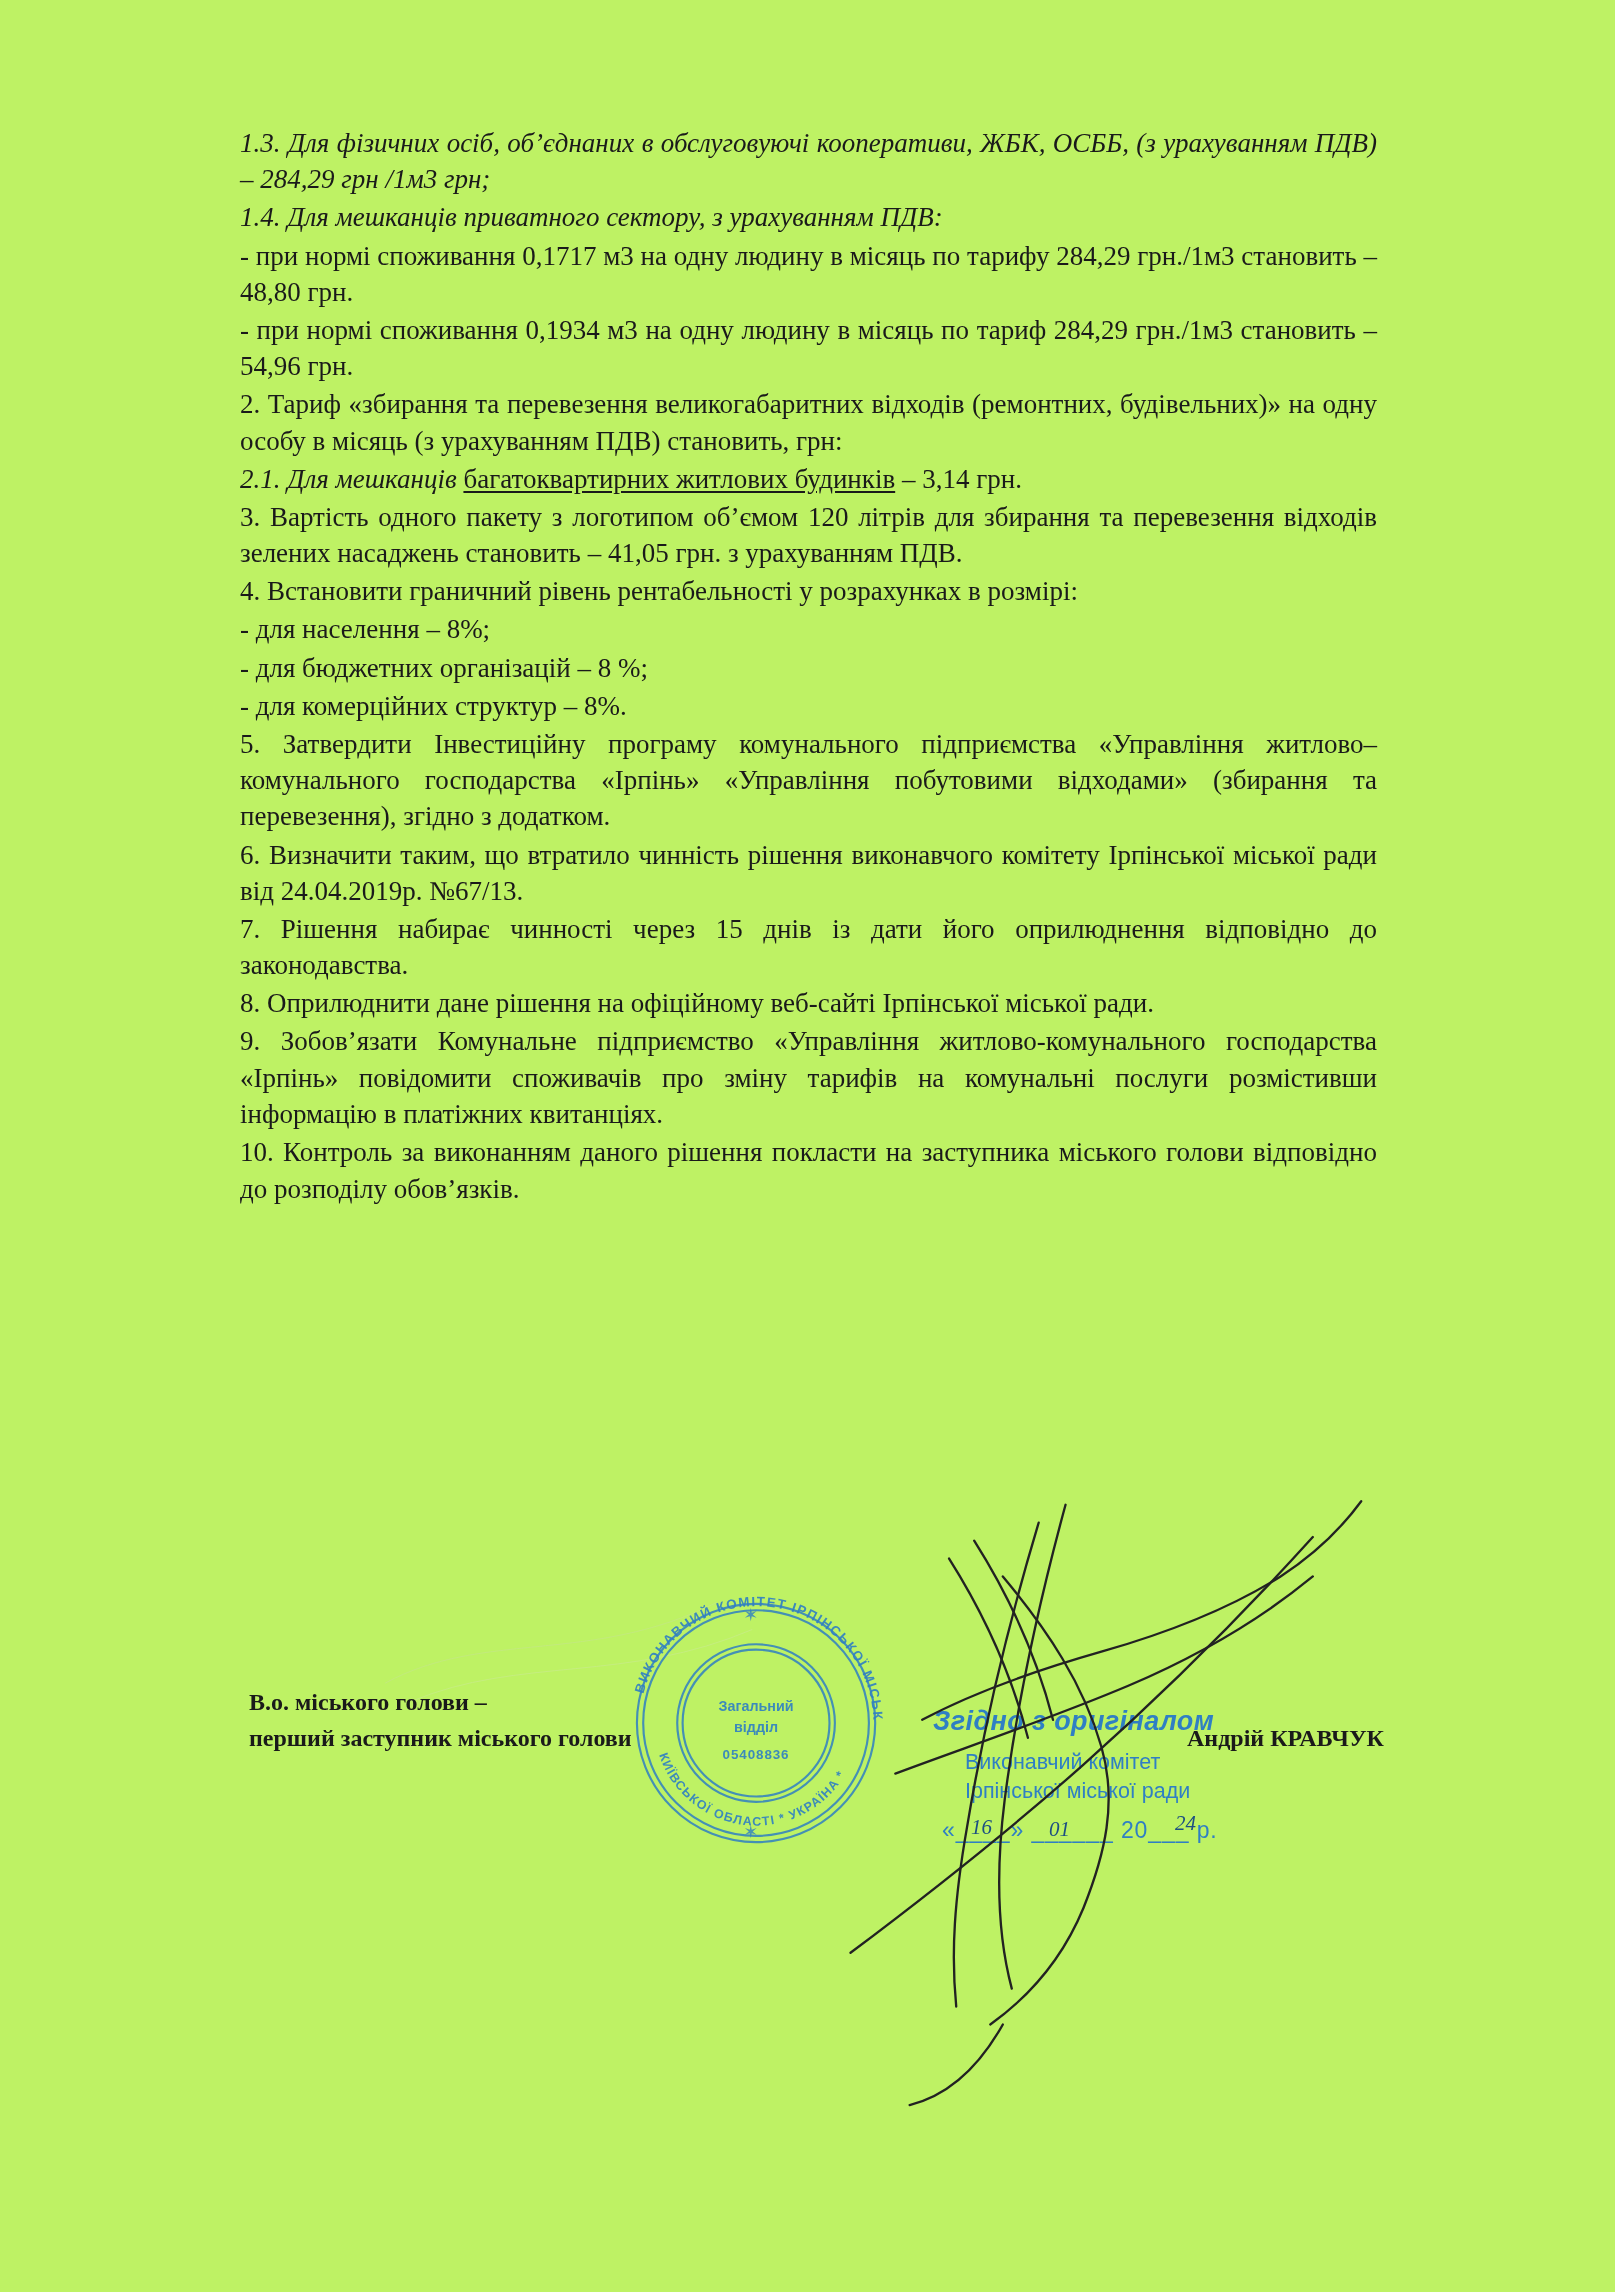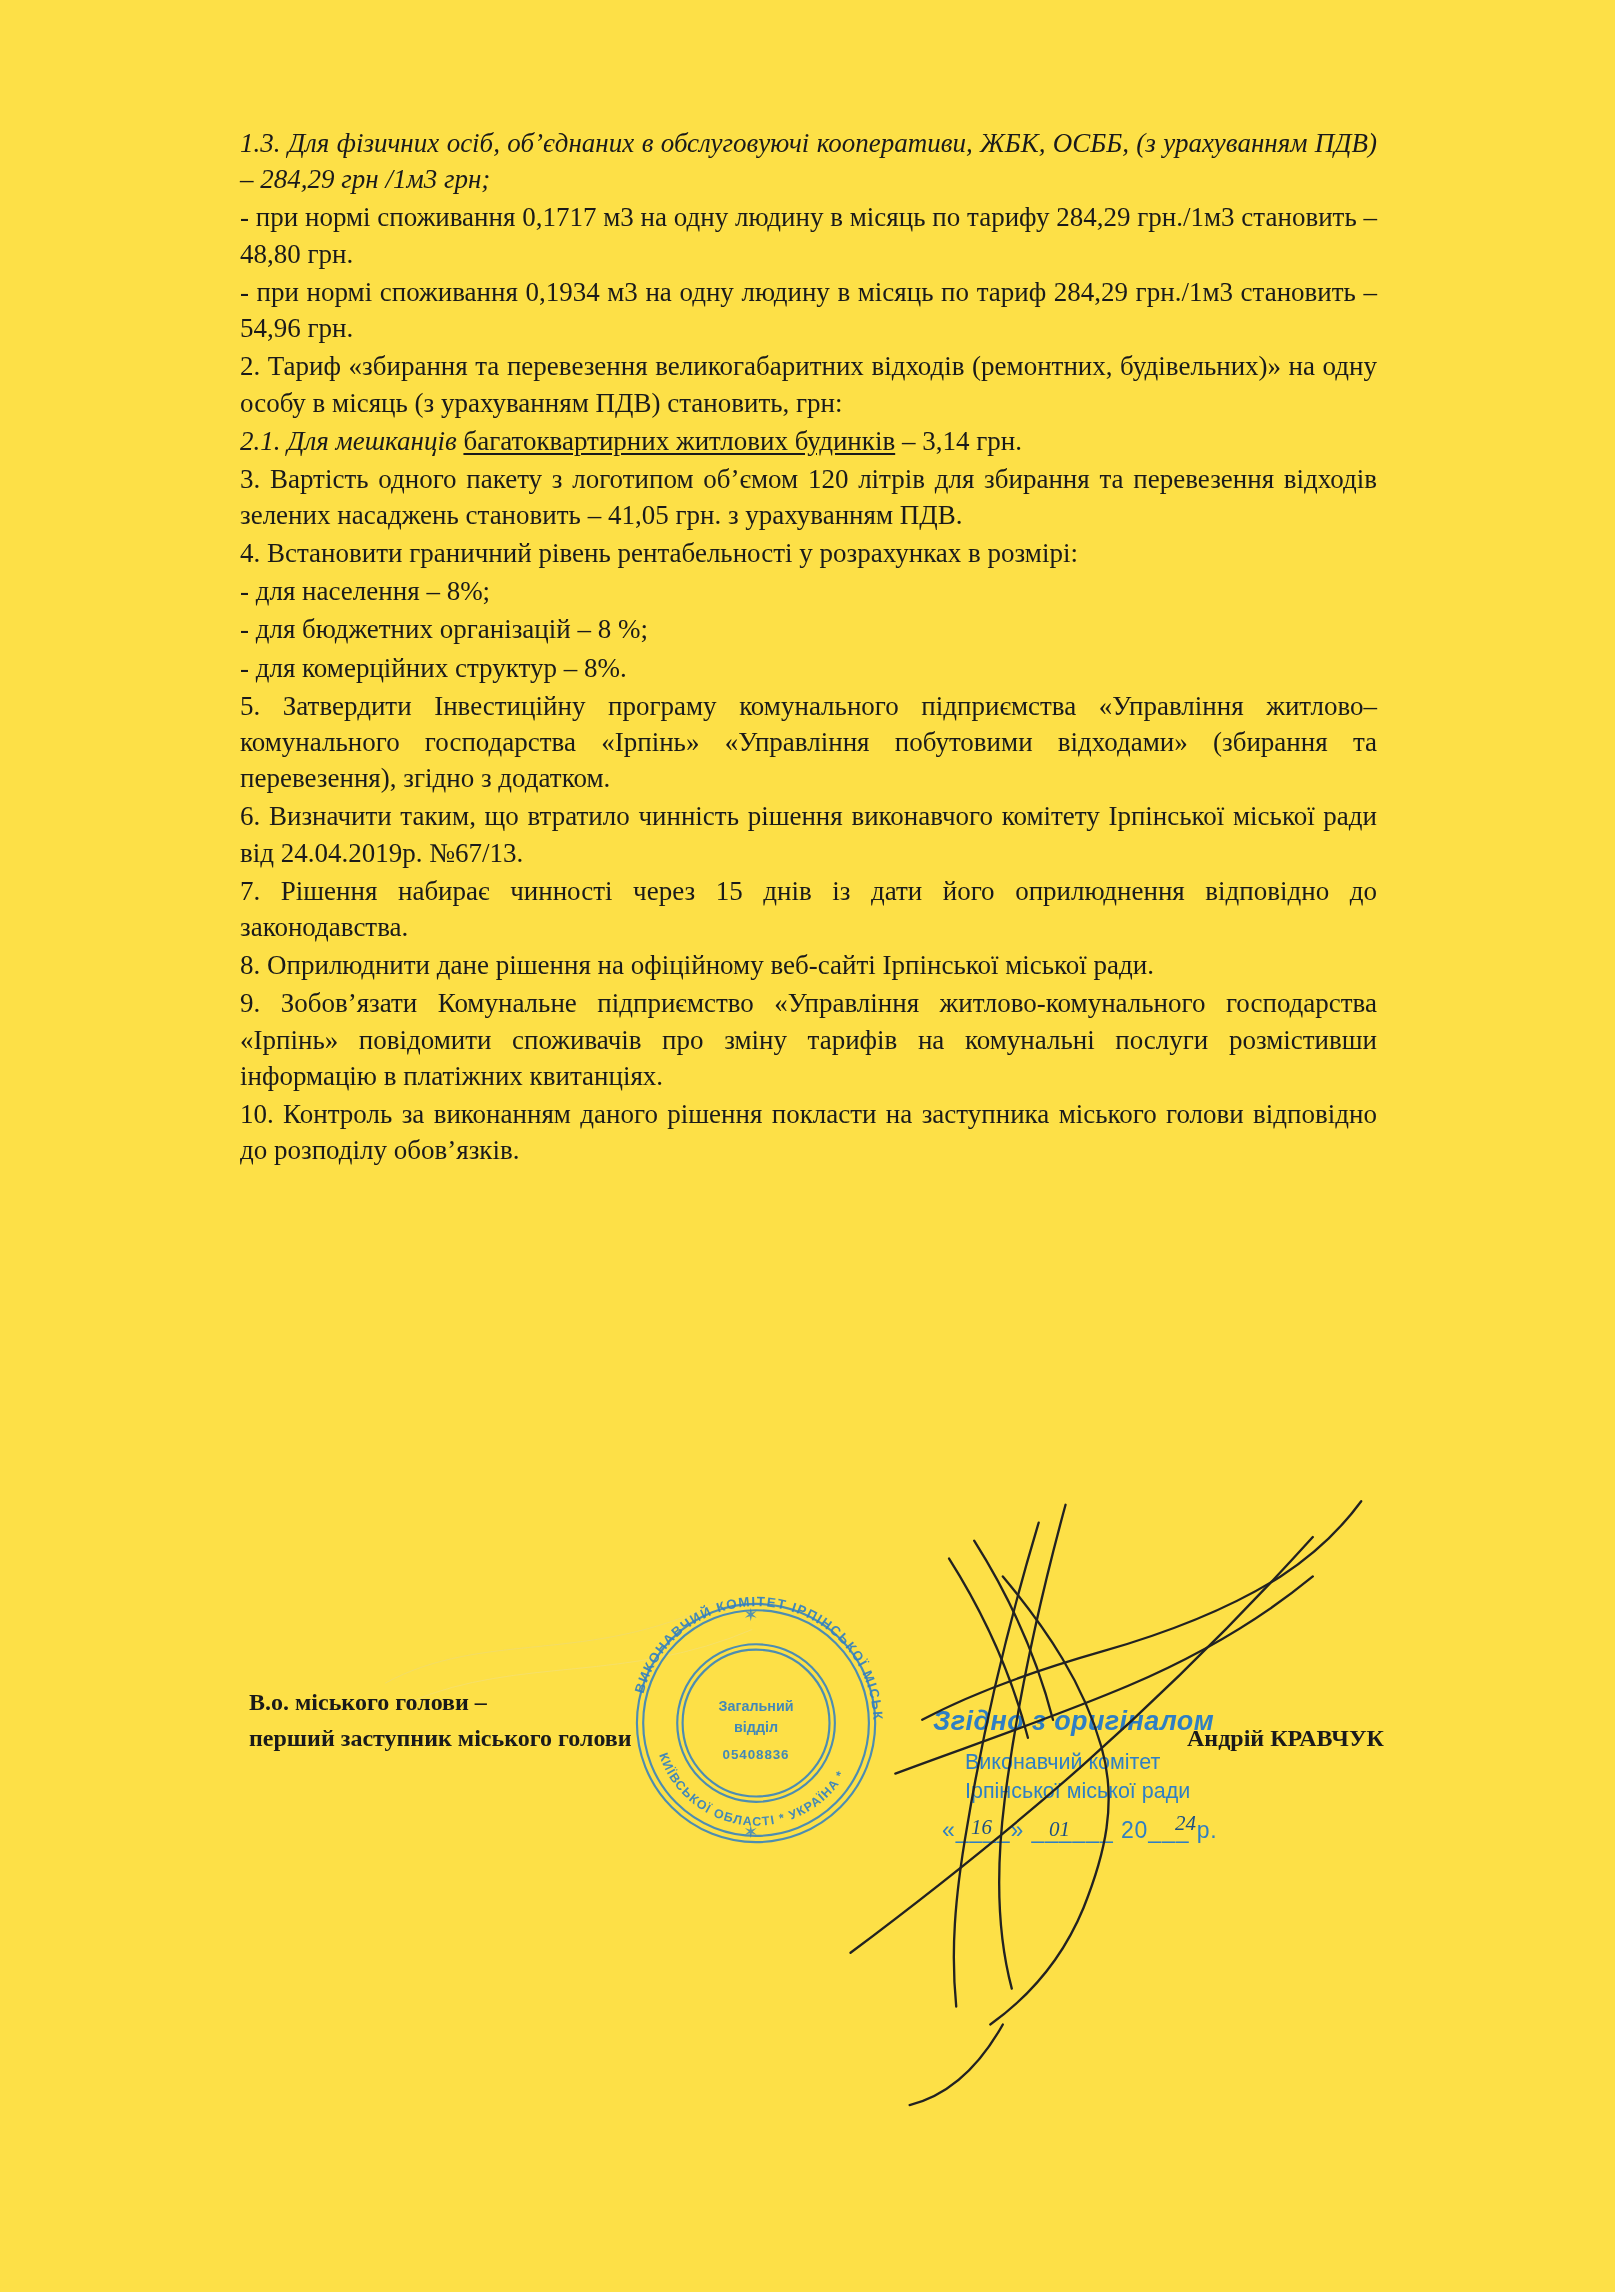--- a/index.html
+++ b/index.html
@@ -11,21 +11,21 @@
     width: 1616px;
     height: 2293px;
     position: relative;
     font-family: "Liberation Serif", serif;
     color: #1a1a1a;
     overflow: hidden;
   }
   .page {
     position: absolute;
     inset: 0;
-    background: #fde047;
+    background: #bef264;
   }
   .doc-body {
     position: absolute;
     left: 240px;
     top: 125px;
     width: 1137px;
   }
   p.para {
     margin: 0 0 1.8px 0;
     font-size: 27px;
@@ -149,20 +149,21 @@
 
   <svg class="faint-mark" style="left:376px; top:1522px; width:466px; height:197px;" viewBox="0 0 520 220">
     <path d="M10 180 C 120 120, 240 160, 380 90" stroke="#cfcfcf" stroke-width="1" fill="none"></path>
     <path d="M40 200 C 160 150, 280 180, 420 120" stroke="#dcdcdc" stroke-width="1" fill="none"></path>
   </svg>
 
   <div class="doc-body">
 
     <p class="para it">1.3. Для фізичних осіб, об’єднаних в обслуговуючі кооперативи,  ЖБК, ОСББ, (з урахуванням  ПДВ) – 284,29 грн /1м3 грн;</p>
 
+    <p class="para it nojust">1.4. Для мешканців приватного сектору, з урахуванням  ПДВ:</p>
 
     <p class="para">- при  нормі  споживання  0,1717 м3  на  одну  людину в місяць по тарифу 284,29 грн./1м3  становить – 48,80 грн.</p>
 
 
     <p class="para">- при   нормі   споживання   0,1934 м3   на одну людину в місяць  по  тариф 284,29 грн./1м3 становить – 54,96 грн.</p>
 
     <p class="para">2. Тариф «збирання та перевезення великогабаритних відходів (ремонтних, будівельних)» на одну особу  в місяць (з урахуванням ПДВ) становить, грн:</p>
 
     <p class="para nojust">
       <span class="it">2.1. Для  мешканців </span><span class="u-it">багатоквартирних житлових  будинків</span><span> – 3,14 грн.</span>

